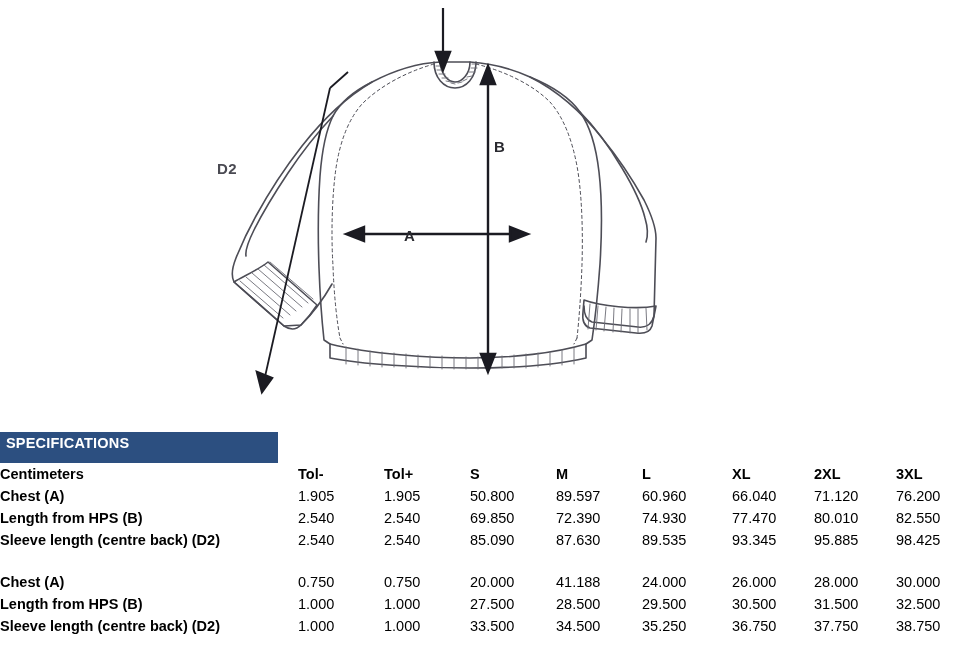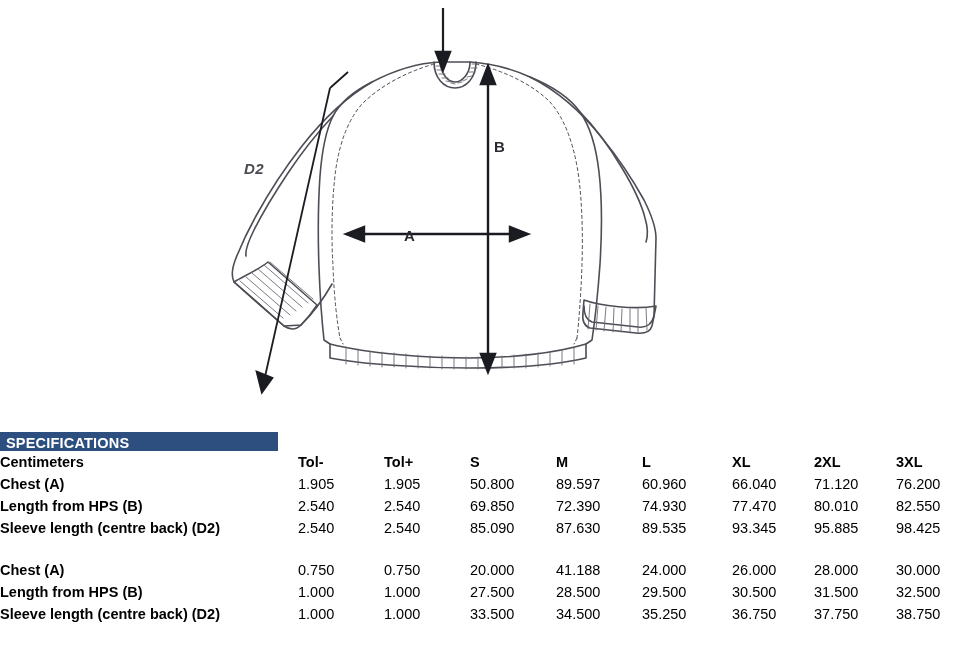--- a/index.html
+++ b/index.html
@@ -25,27 +25,26 @@
     position: relative;
     width: 960px;
     height: 432px;
     background: #ffffff;
   }
   .illustration svg {
     display: block;
   }
   .label-d2 {
     position: absolute;
-    left: 244px;
+    left: 217px;
     top: 160px;
     font-size: 15px;
     font-weight: bold;
     color: #4a4a52;
     letter-spacing: 0.5px;
-    font-style: italic;
   }
   .label-a {
     position: absolute;
     left: 404px;
     top: 227px;
     font-size: 15px;
     font-weight: bold;
     color: #2a2a30;
   }
   .label-b {
@@ -62,21 +61,21 @@
     position: absolute;
     left: 0;
     top: 432px;
     width: 960px;
   }
   .spec-header {
     background: #2c4f80;
     color: #ffffff;
     font-weight: bold;
     font-size: 14.5px;
-    padding: 3px 6px 0 6px;
+    padding: 3px 6px 12px 6px;
     width: 278px;
     box-sizing: border-box;
     letter-spacing: 0.2px;
   }
   table.spec {
     border-collapse: collapse;
     width: 960px;
     table-layout: fixed;
     font-size: 14.5px;
   }

